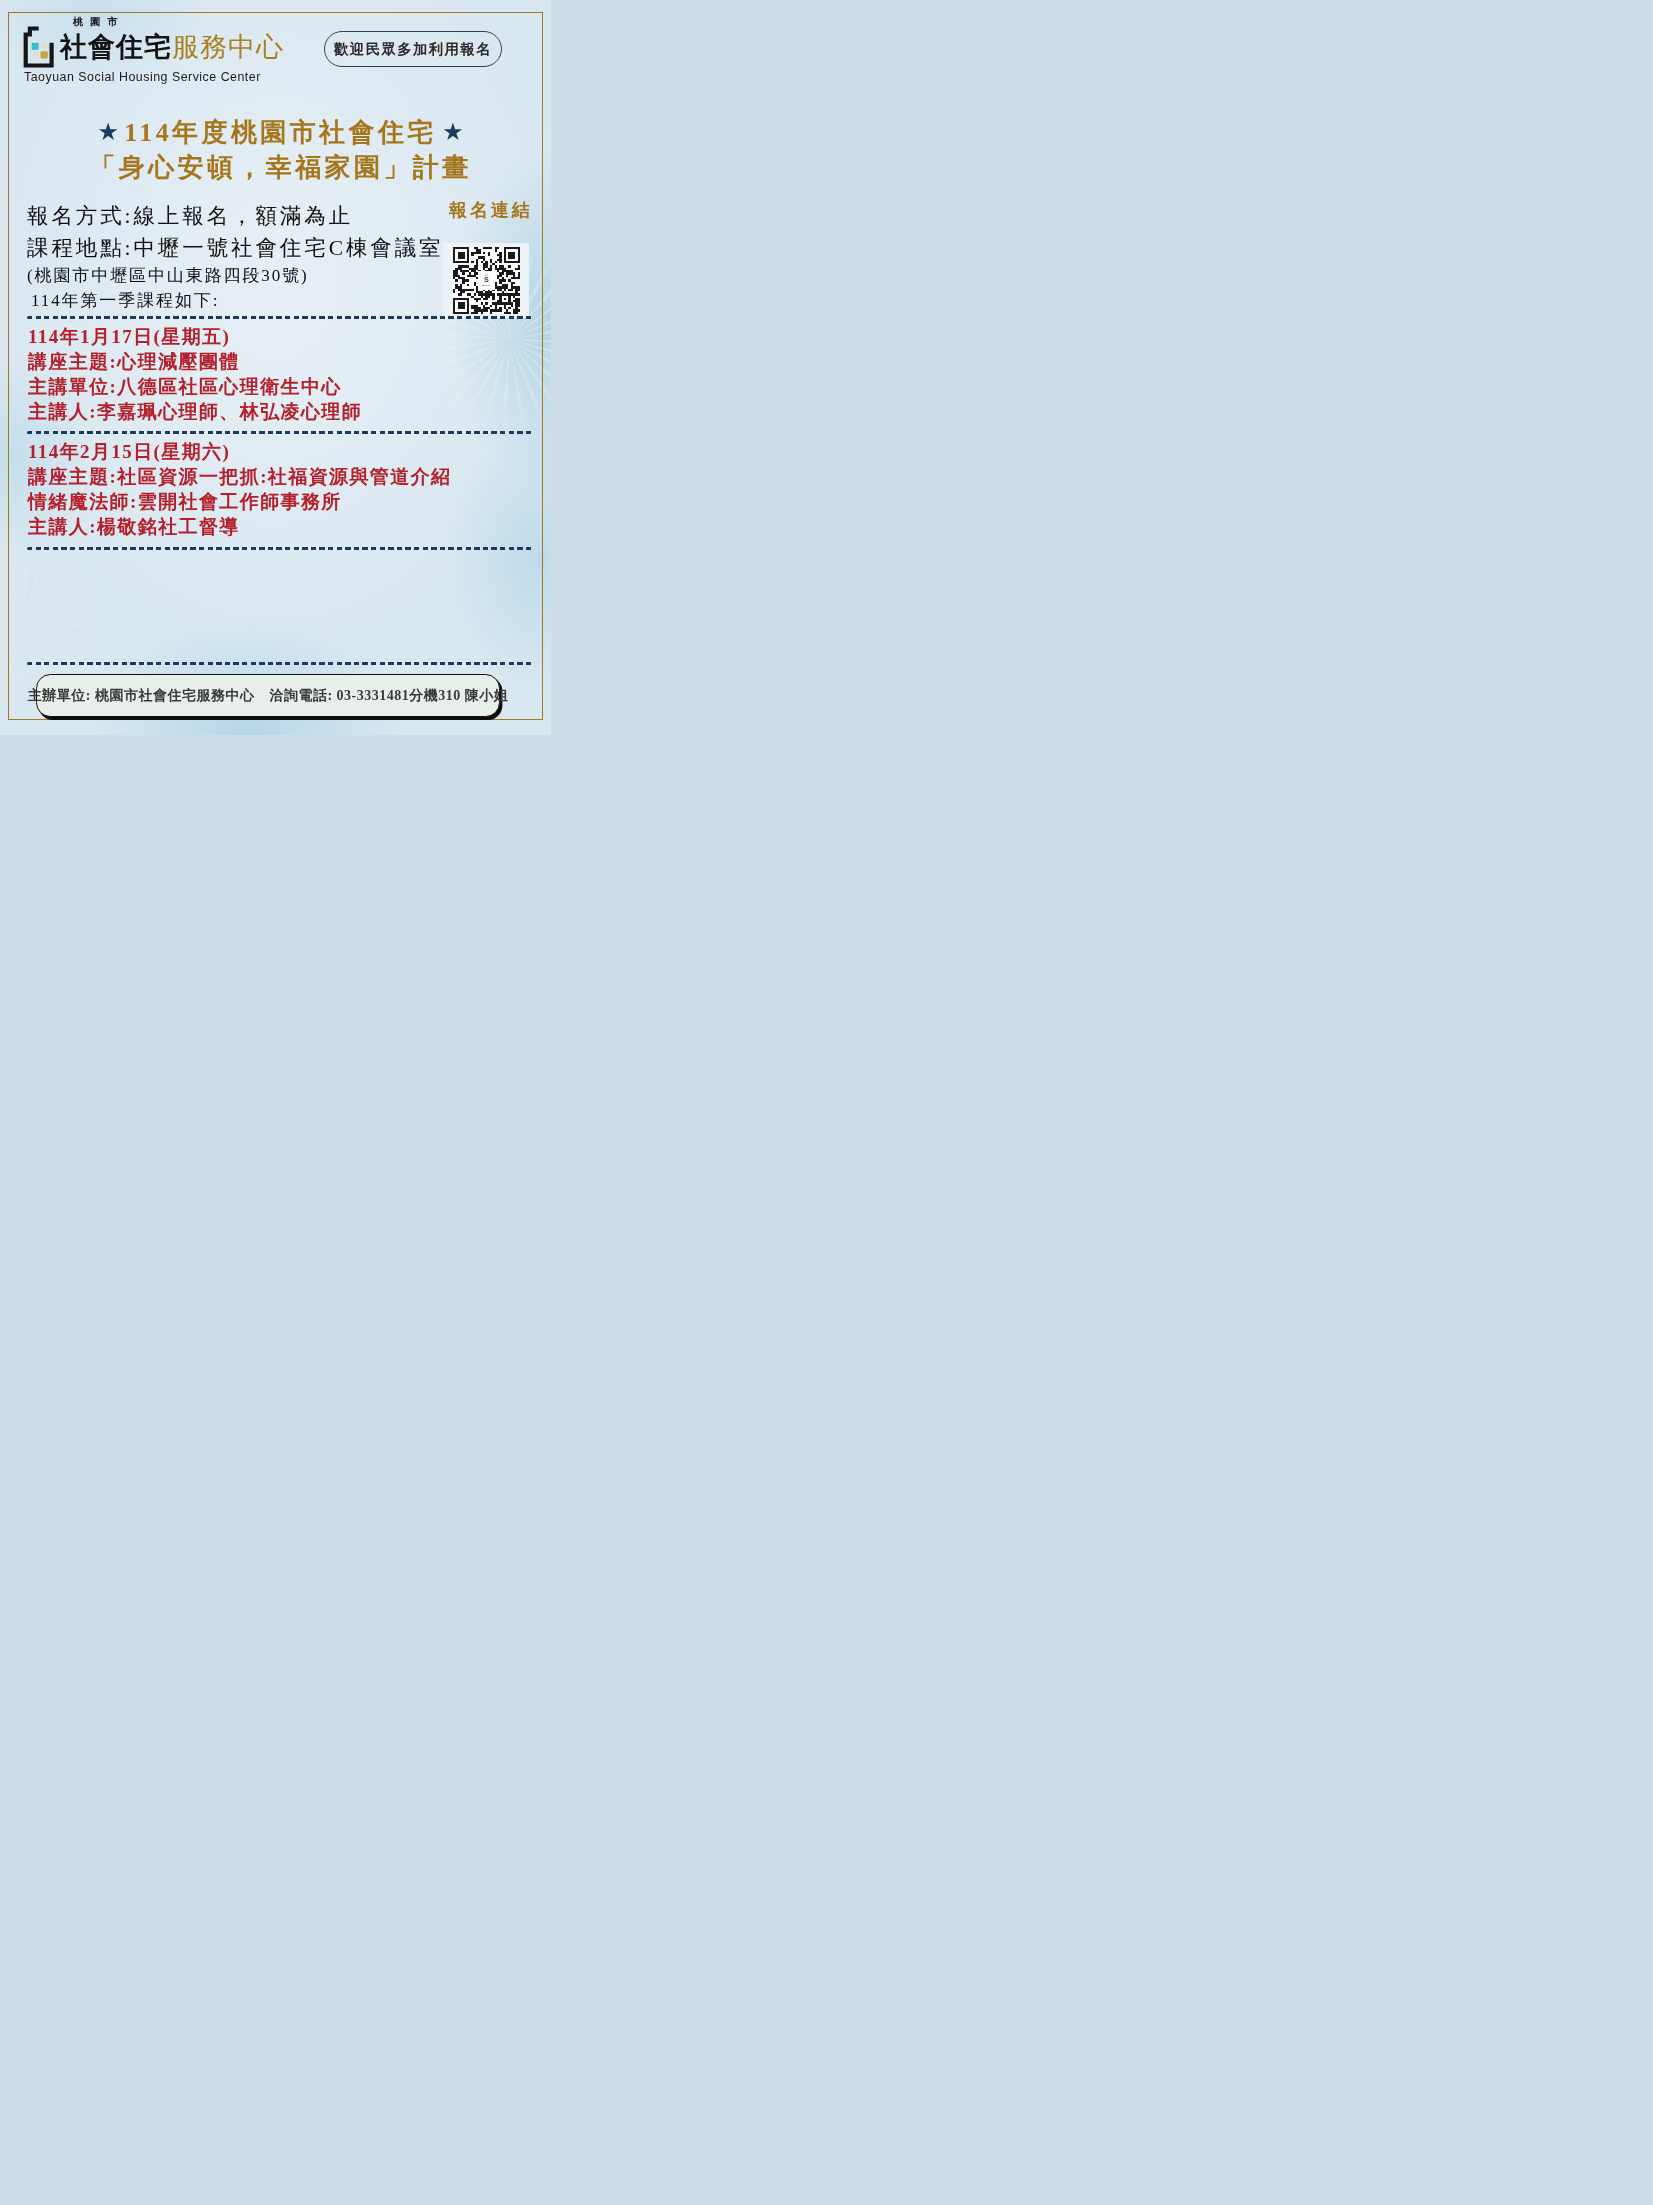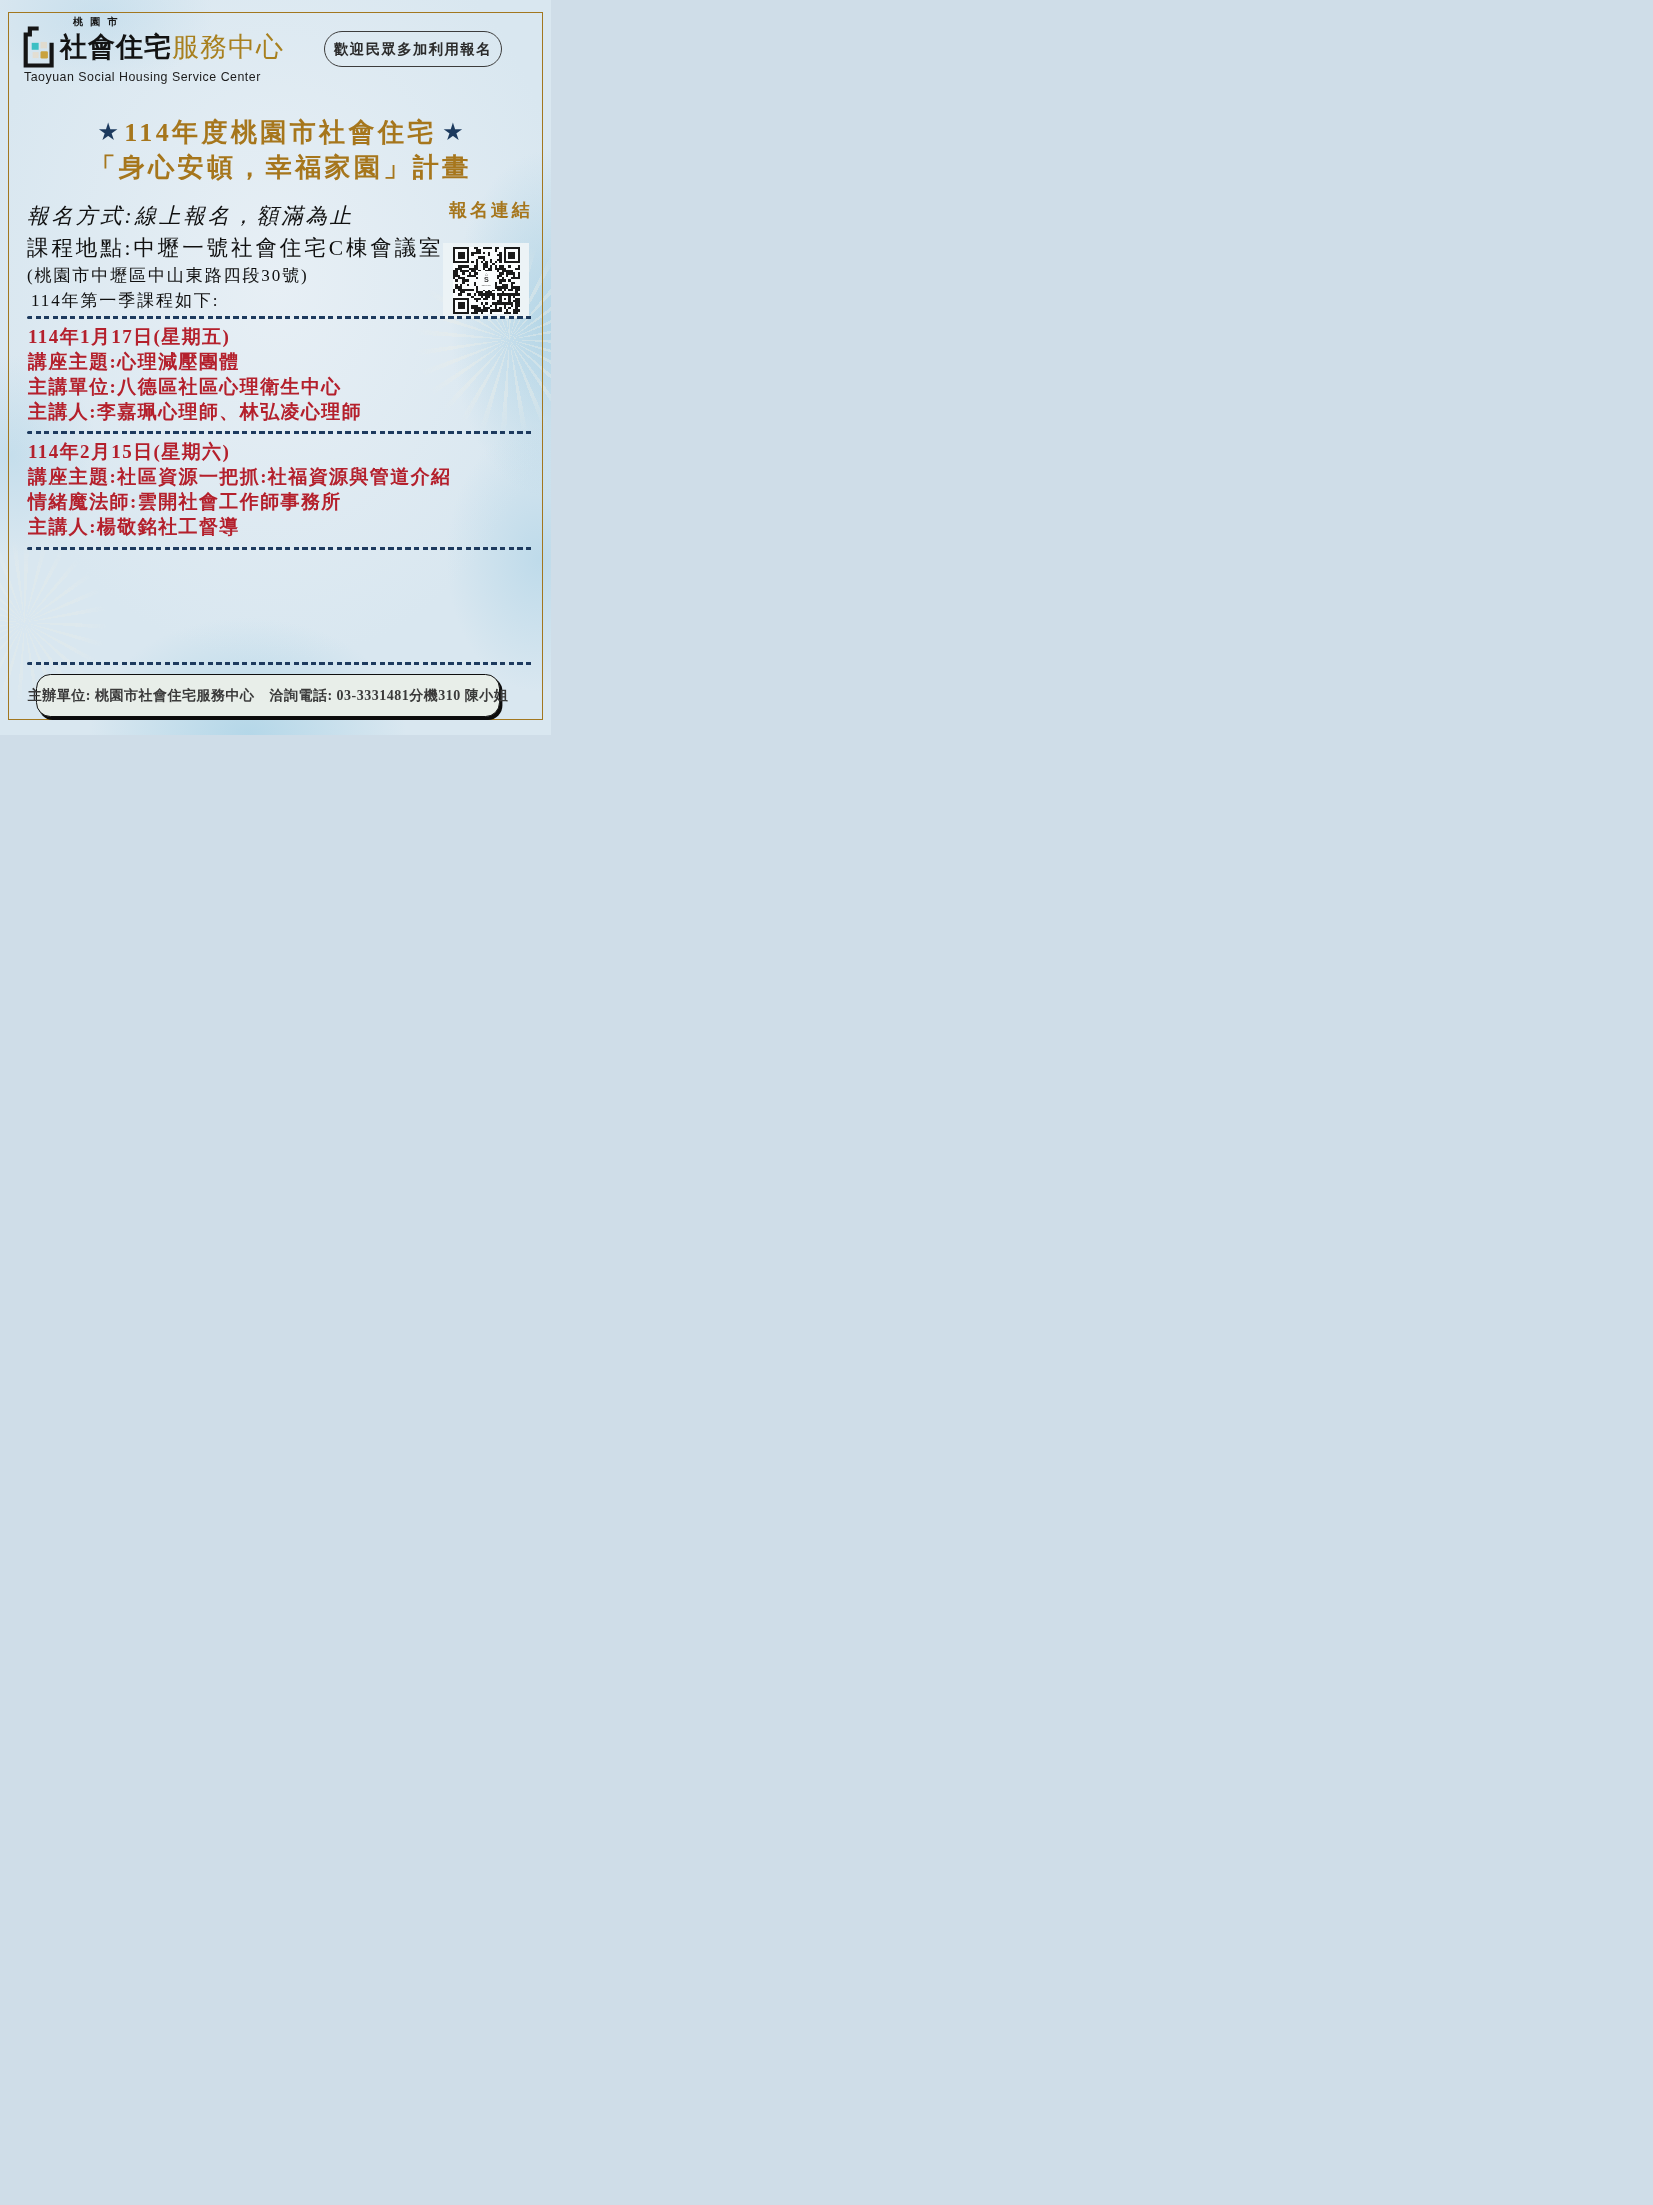--- a/index.html
+++ b/index.html
@@ -114,21 +114,21 @@
 
   <div class="badge">
     <span>歡迎民眾多加利用報名</span>
   </div>
 
   <div class="title-block">
     <div class="title-line"><span class="star">★</span><span>114年度桃園市社會住宅</span><span class="star">★</span></div>
     <div class="title-line">「身心安頓，幸福家園」計畫</div>
   </div>
 
-  <div class="info-big" style="top:201px;font-style:italic;">報名方式:線上報名，額滿為止</div>
+  <div class="info-big" style="top:201px;">報名方式:線上報名，額滿為止</div>
   <div class="info-big" style="top:233px;">課程地點:中壢一號社會住宅C棟會議室</div>
   <div class="info-small" style="top:264px;">(桃園市中壢區中山東路四段30號)</div>
   <div class="info-small" style="top:289px;left:31px;">114年第一季課程如下:</div>
 
   <div class="qr-label">報名連結</div>
   <div class="qr-panel"></div>
   <svg id="qr-svg" class="qr-code" viewBox="0 0 29 29" shape-rendering="crispEdges">
       <rect width="29" height="29" fill="#fbfdfe"></rect>
       <rect x="0" y="0" width="1" height="1" fill="#1a1a1a"></rect>
       <rect x="1" y="0" width="1" height="1" fill="#1a1a1a"></rect>

